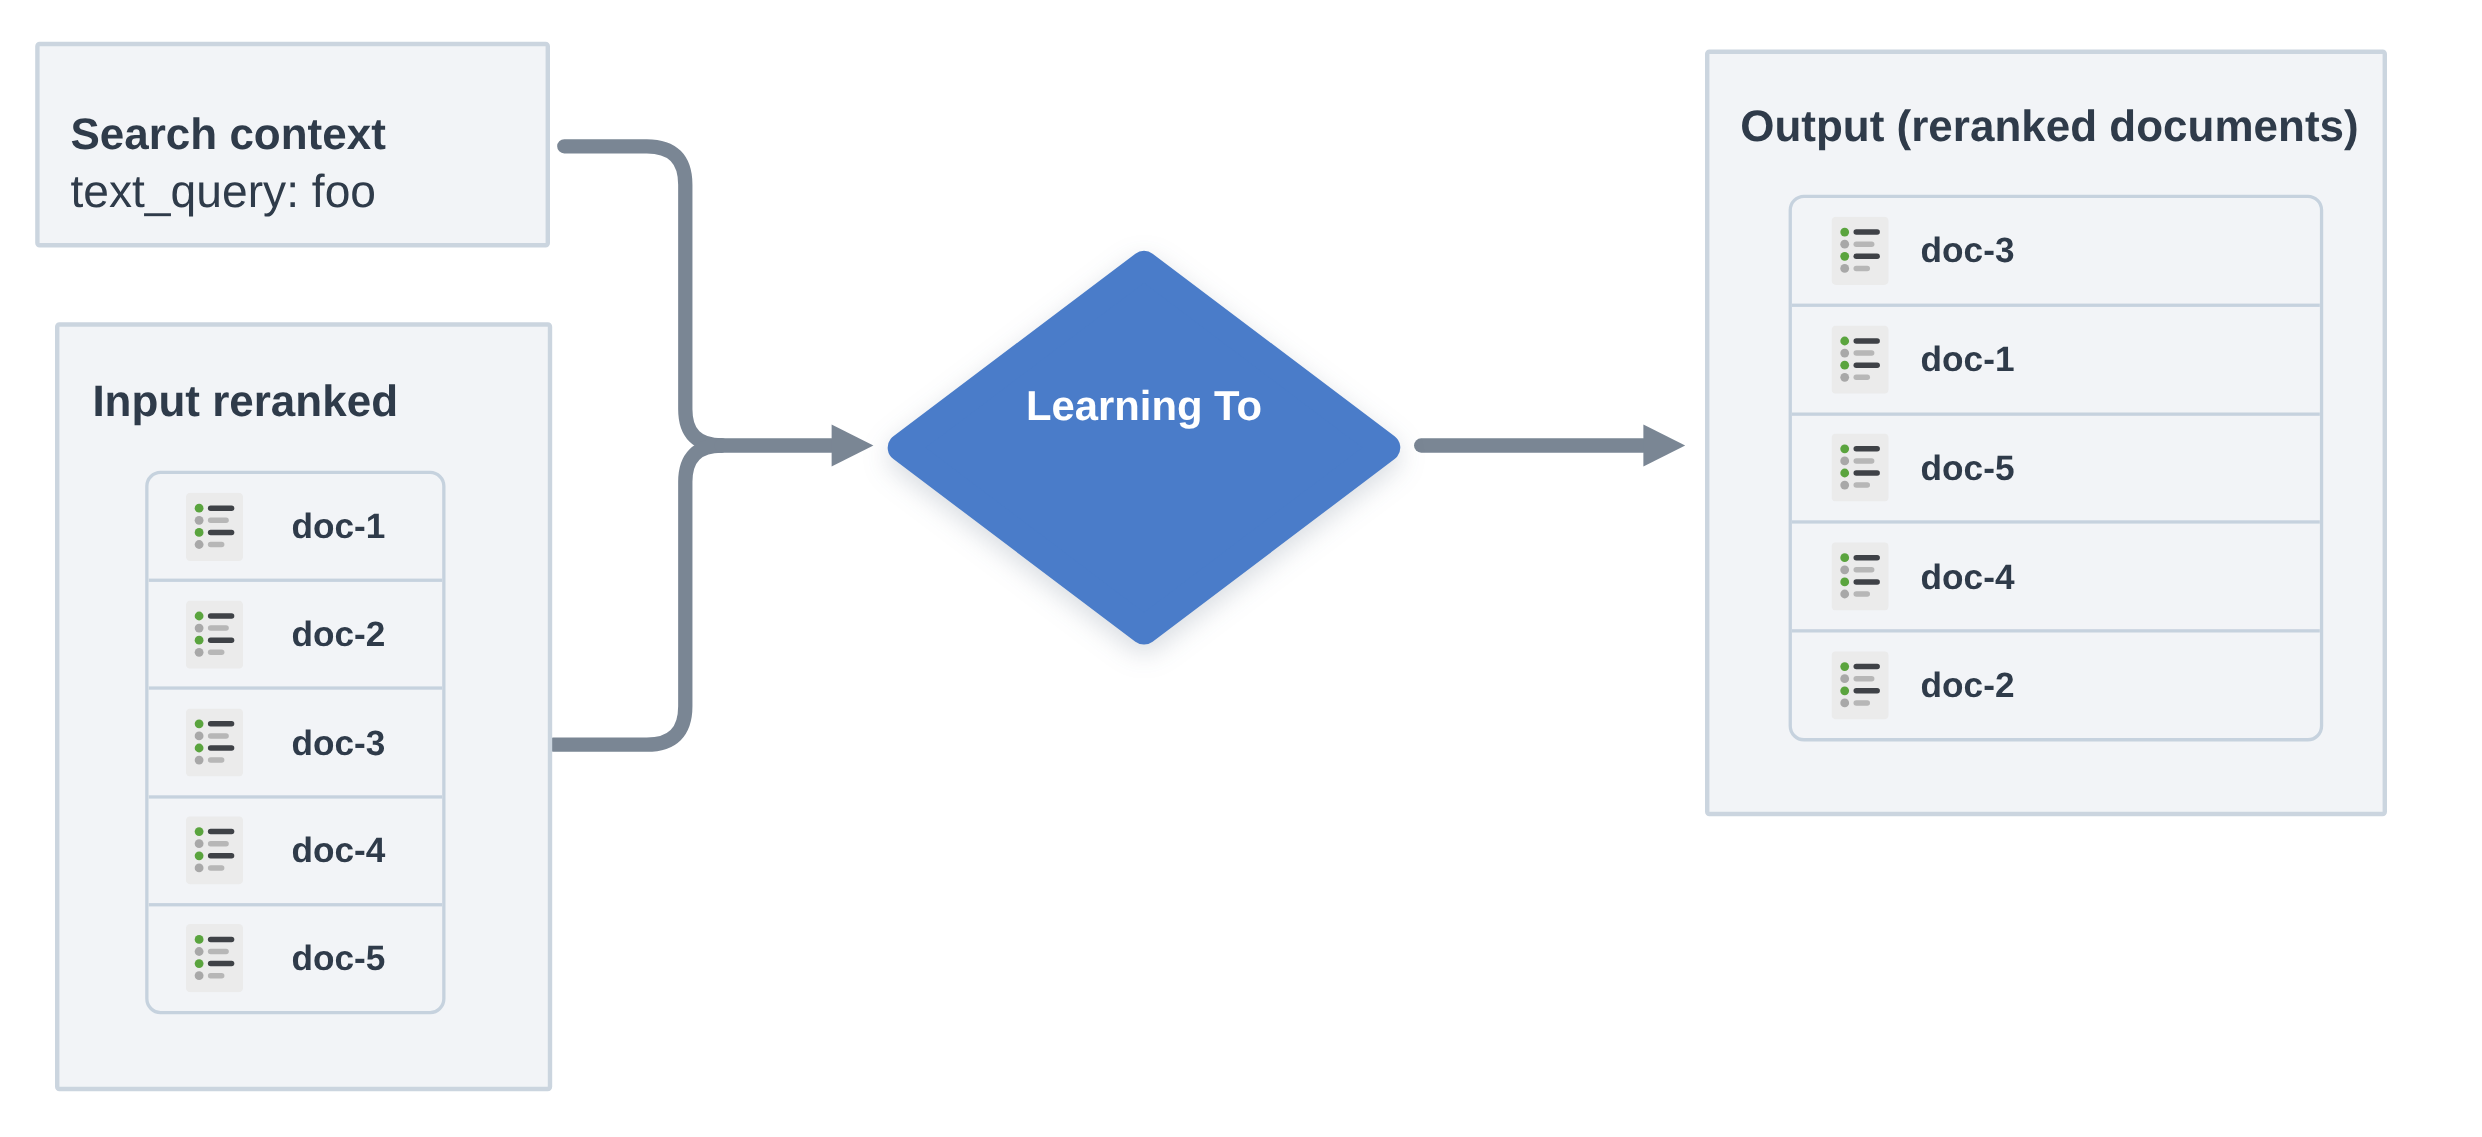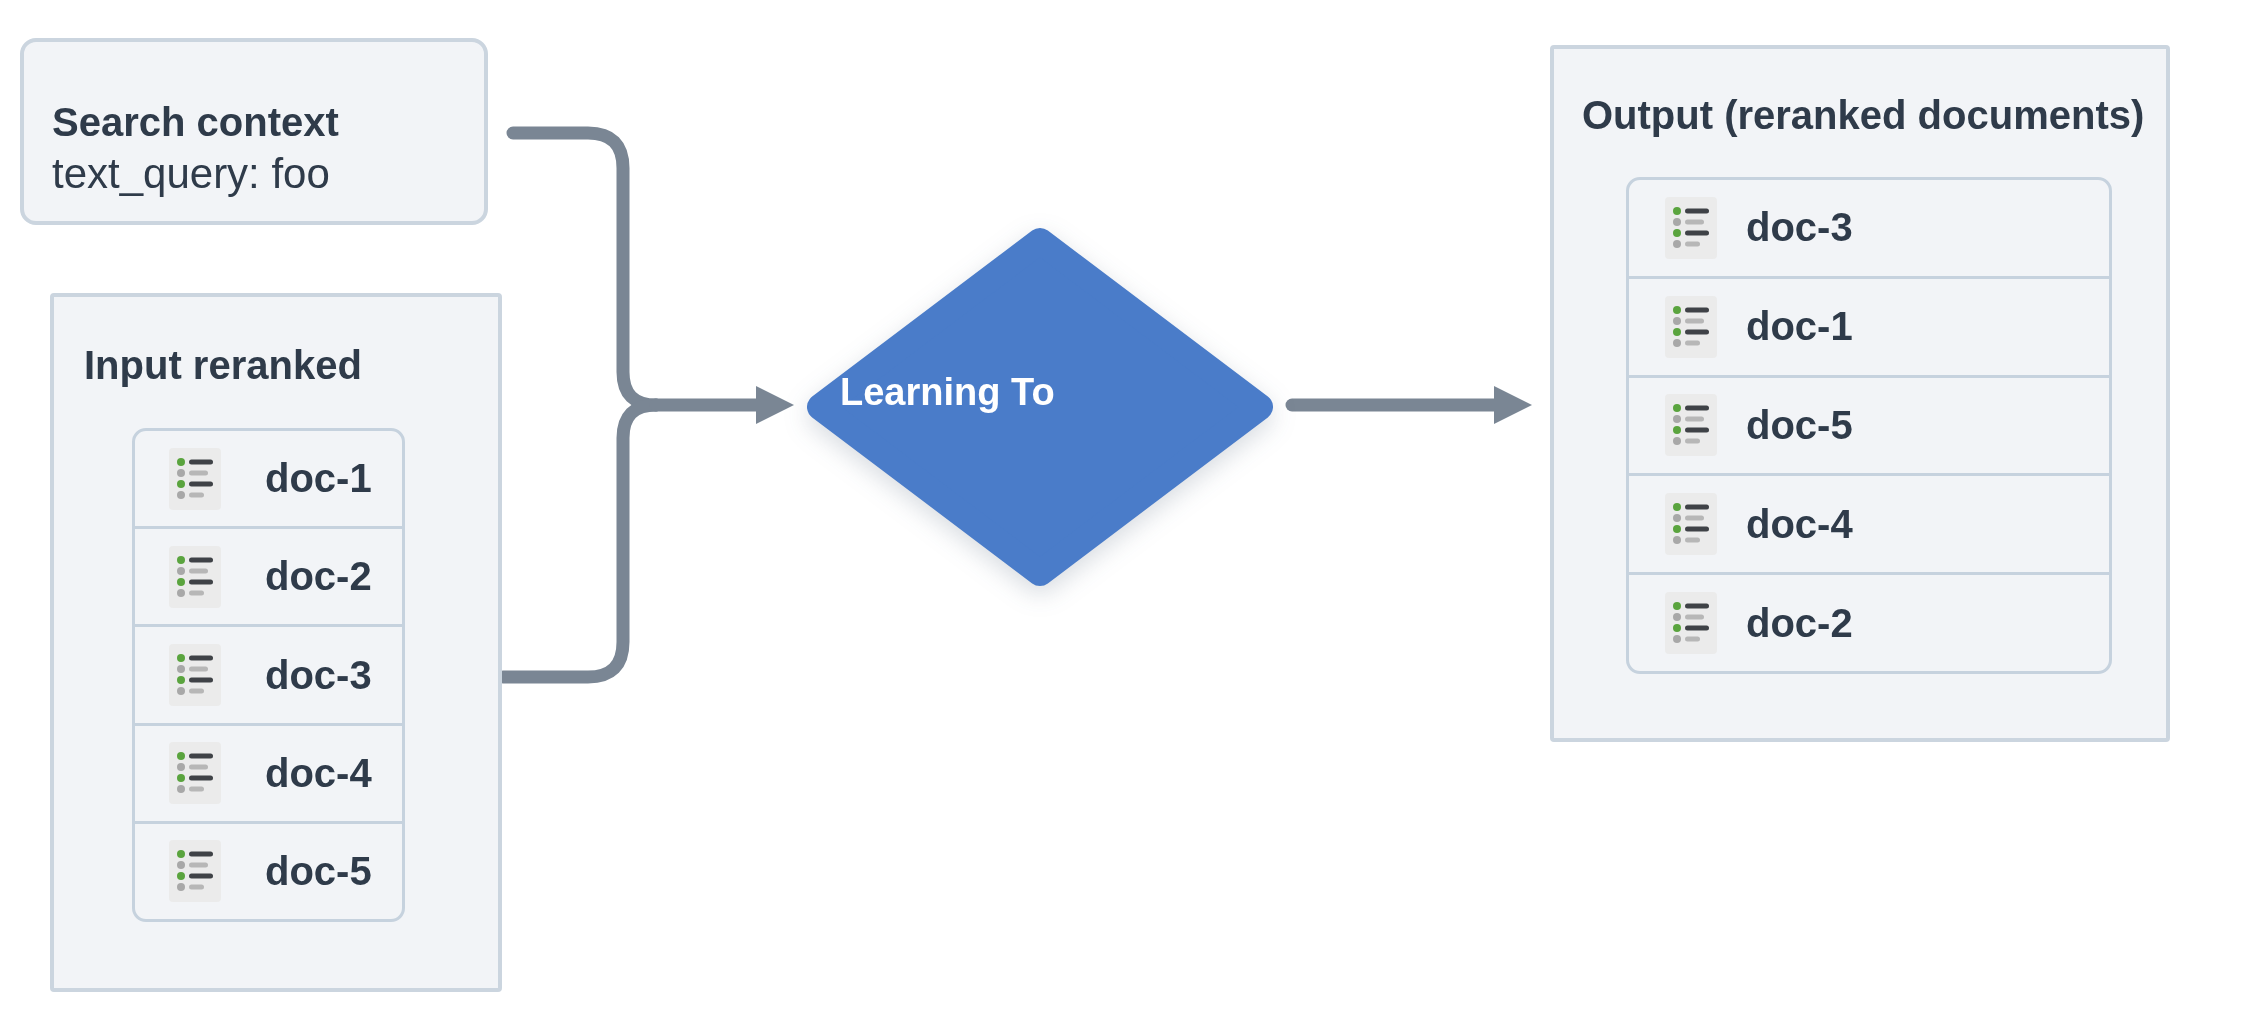--- a/index.html
+++ b/index.html
@@ -51,21 +51,21 @@
     border-bottom: 3px solid var(--inner-border, #c6d2de);
     box-sizing: border-box;
   }
   .doc-row:last-child { border-bottom: none; }
   .doc-list-input  .doc-row { padding-left: 34px; }
   .doc-list-input  .doc-label { margin-left: 44px; }
   .doc-list-output .doc-row { padding-left: 36px; }
   .doc-list-output .doc-label { margin-left: 29px; }
   .doc-icon { width: 52px; height: 62px; flex: 0 0 52px; }
   .doc-label {
-    font-size: 40px;
+    font-size: 32px;
     font-weight: bold;
     white-space: nowrap;
     color: var(--text, #2f3b4a);
   }
   #connector-layer {
     position: absolute;
     left: 0; top: 0;
     width: 2256px;
     height: 1034px;
   }
@@ -80,22 +80,23 @@
   .diamond-shape {
     fill: var(--diamond, #4a7cc9);
     stroke: var(--diamond, #4a7cc9);
     stroke-width: 26;
     stroke-linejoin: round;
     filter: drop-shadow(0 8px 12px rgba(40, 60, 90, 0.18));
   }
   .diamond-label {
     position: absolute;
     left: 840px;
-    top: 364px;
+    top: 342px;
     width: 400px;
+    text-align: center;
     font-size: 38px;
     font-weight: bold;
     line-height: 57px;
     color: var(--diamond-text, #ffffff);
   }
 </style>
 </head>
 <body>
 
 <div id="canvas">
@@ -119,21 +120,21 @@
   <svg id="connector-layer">
     <path class="flow-line" d="M 513 133 H 588 Q 623 133 623 168 V 372 Q 623 405 656 405"></path>
     <path class="flow-line" d="M 503 677 H 588 Q 623 677 623 642 V 438 Q 623 405 656 405"></path>
     <path class="flow-line" d="M 656 405 H 756"></path>
     <polygon class="flow-head" points="756,386 756,424 794,405"></polygon>
     <path class="flow-line" d="M 1292 405 H 1494"></path>
     <polygon class="flow-head" points="1494,386 1494,424 1532,405"></polygon>
     <polygon class="diamond-shape" points="1040,241 1260,407 1040,573 820,407"></polygon>
   </svg>
 
-  <div class="box" style="left:20px; top:38px; width:468px; height:187px;border-radius:16px;">
+  <div class="box" style="left:32px; top:38px; width:468px; height:187px;">
     <div class="box-title" style="left:28px; top:58px;">Search context</div>
     <div class="query-text" style="left:28px; top:108px;">text_query: foo</div>
   </div>
 
   <div class="box" style="left:50px; top:293px; width:452px; height:699px;">
     <div class="box-title" style="left:30px; top:46px;">Input reranked</div>
   </div>
   <div class="doc-list doc-list-input" style="left:132px; top:428px; width:273px; height:494px;">
     <div class="doc-row">
       <svg class="doc-icon">

